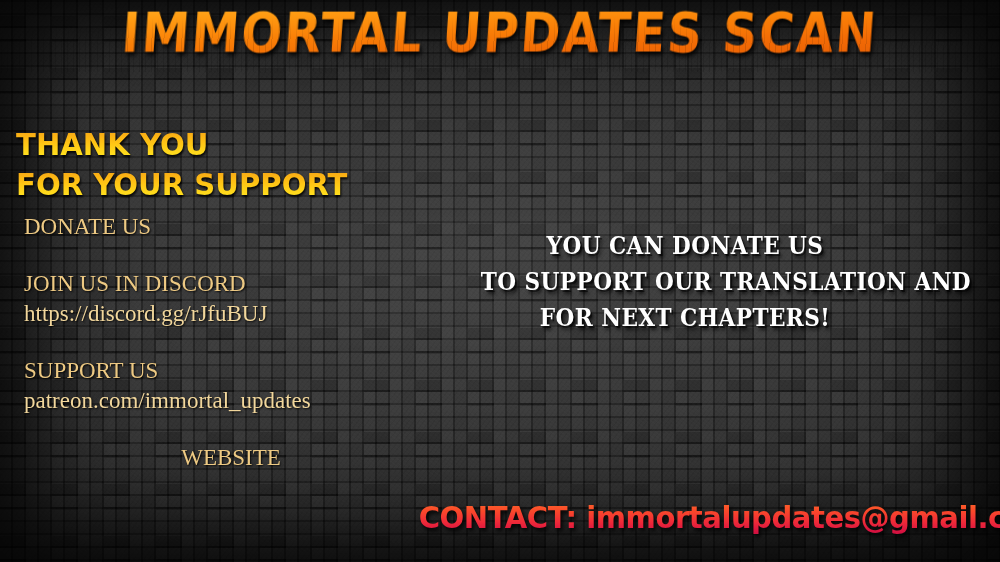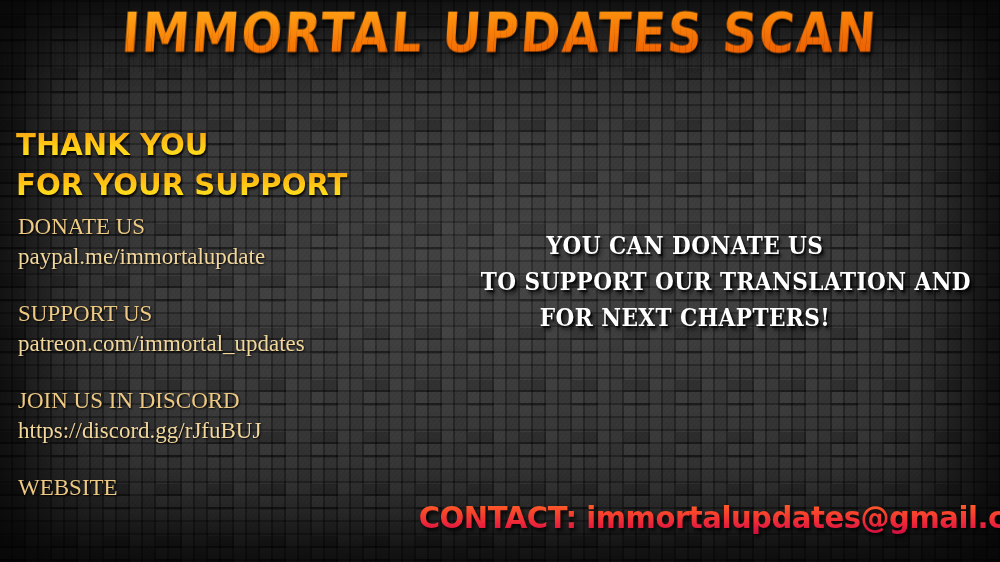--- a/index.html
+++ b/index.html
@@ -189,29 +189,30 @@
   
   .links {
     position: absolute;
     left: 18px;
     top: 212px;
     width: 420px;
   }
   .link-block {
     margin-bottom: 27px;
   }
-  .link-block:last-child { margin-bottom: 0; }
+  .link-block:last-child { margin-bottom: 0; text-align: center; }
   .link-label,
   .link-value {
     font-family: "Liberation Serif", "DejaVu Serif", serif;
     font-size: 23px;
     line-height: 30px;
     color: #edc983;
     white-space: nowrap;
     text-shadow: 1px 1px 2px rgba(0,0,0,0.85);
+    margin-left: 6px;
   }
   .link-value {
     color: #f2d79c;
   }
 
   
   .callout {
     position: absolute;
     left: 458px;
     top: 228px;
@@ -280,31 +281,30 @@
 
     <div class="thanks">
       <span class="line">THANK YOU</span>
       <span class="line">FOR YOUR SUPPORT</span>
     </div>
 
     <div class="links">
 
       <div class="link-block">
         <div class="link-label">DONATE US</div>
-        <div class="link-value">paypal.me/immortalupdate</div>
+      </div>
+
+      <div class="link-block">
+        <div class="link-label">JOIN US IN DISCORD</div>
+        <div class="link-value">https://discord.gg/rJfuBUJ</div>
       </div>
 
       <div class="link-block">
         <div class="link-label">SUPPORT US</div>
         <div class="link-value">patreon.com/immortal_updates</div>
-      </div>
-
-      <div class="link-block">
-        <div class="link-label">JOIN US IN DISCORD</div>
-        <div class="link-value">https://discord.gg/rJfuBUJ</div>
       </div>
 
       <div class="link-block">
         <div class="link-label">WEBSITE</div>
       </div>
 
     </div>
 
     <div class="callout">
       <span class="cline">YOU CAN DONATE US</span>

